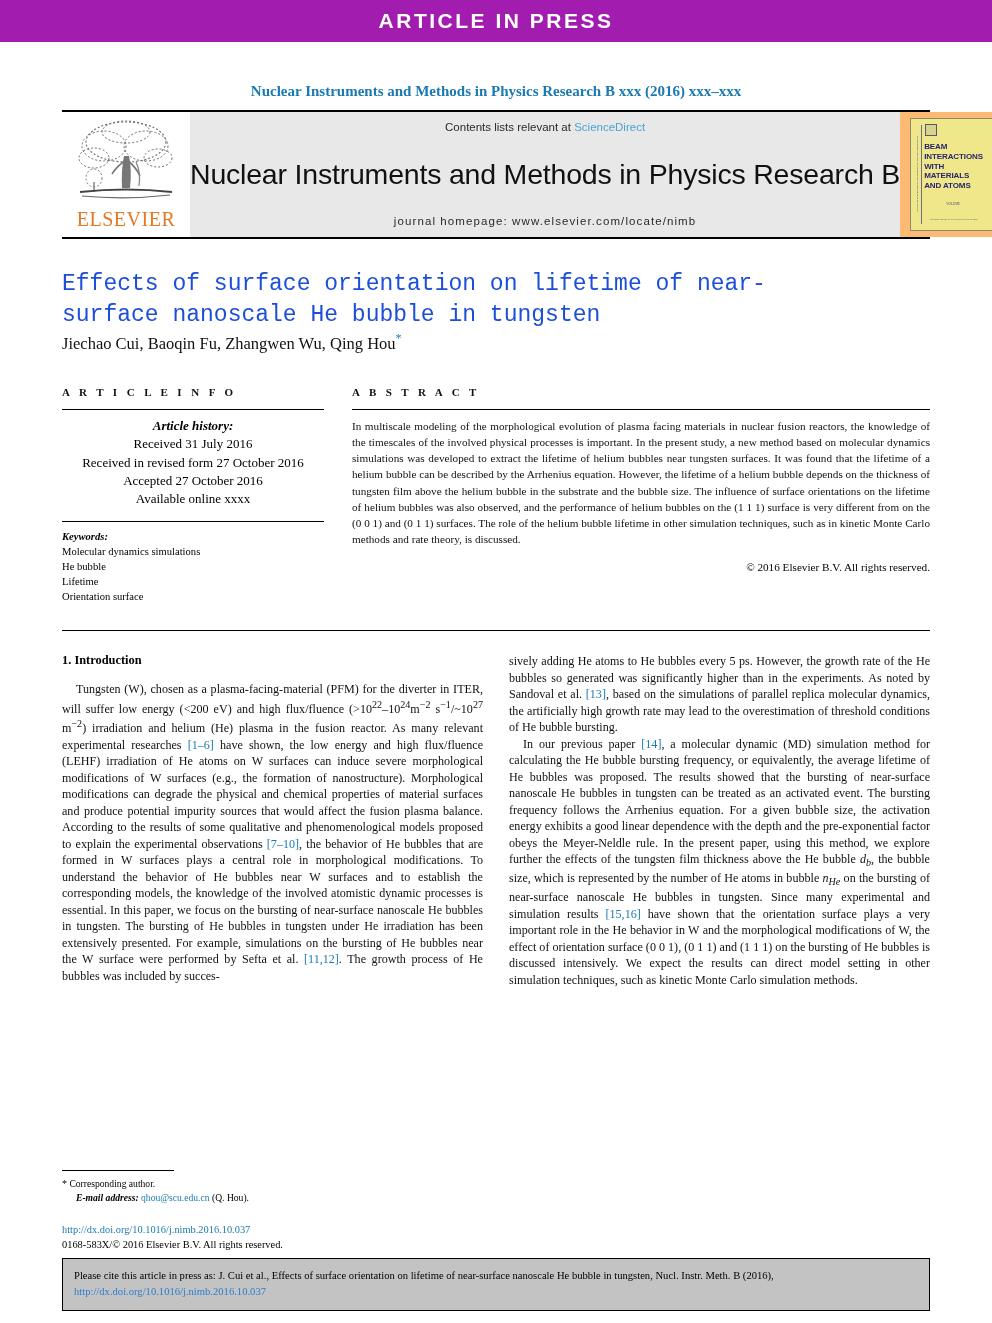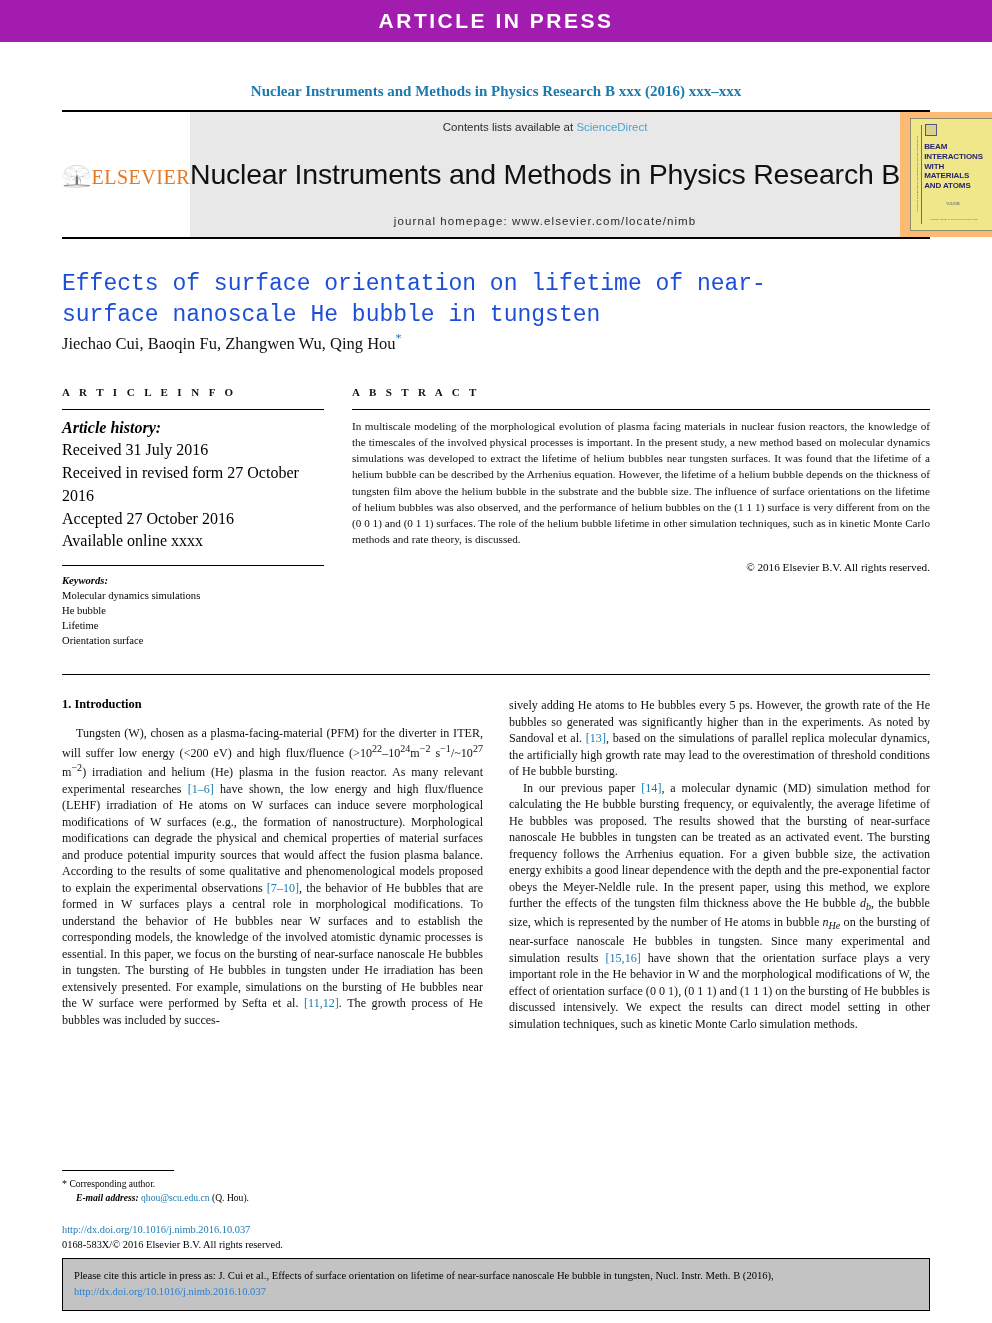--- a/index.html
+++ b/index.html
@@ -47,20 +47,21 @@
     margin: 0 62px;
     border-top: 2px solid #000;
     display: flex;
     align-items: stretch;
     height: 127px;
   }
   .mast-logo {
     width: 128px;
     flex: 0 0 128px;
     display: flex;
+    flex-direction: column;
     align-items: center;
     justify-content: flex-start;
     padding-top: 4px;
     background: #fff;
   }
   .tree-svg { display:block; }
   .elsevier-word {
     font-family: "Liberation Serif", serif;
     color: #e87722;
     font-size: 20px;
@@ -197,21 +198,21 @@
 
   .sec-head {
     font-family: "Liberation Serif", serif;
     font-weight: bold;
     font-size: 11px;
     letter-spacing: 3.4px;
     color: #111;
     margin-bottom: 11px;
   }
   .rule-top { border-top: 1.5px solid #000; }
-  .info-body { padding-top: 7px; font-size: 16px; line-height: 1.42; }
+  .info-body { padding-top: 7px; font-size: 13px; line-height: 1.42; text-align: center; }
   .info-body .lbl { font-style: italic; font-weight: bold; }
   .kw-block { margin-top: 12px; padding-top: 7px; border-top: 1.5px solid #000; font-size: 10.6px; line-height: 1.42;}
   .kw-block .lbl { font-style: italic; font-weight: bold; }
 
   .abs-body {
     padding-top: 8px;
     font-size: 11.2px;
     line-height: 1.45;
     text-align: justify;
     color: #111;
@@ -323,21 +324,21 @@
         <path d="M20 66 l0 10" stroke="#7a7a7a" stroke-width="1.4"></path>
         <path d="M6 76 q46 -5 92 0" stroke="#444" stroke-width="2.2" fill="none"></path>
         <path d="M8 80 q44 4 88 -1" stroke="#666" stroke-width="1.2" fill="none"></path>
       </g>
     </svg>
     <div class="elsevier-word">ELSEVIER</div>
   </div>
 
   <div class="mast-center">
     <div class="contents-line">
-      <span>Contents lists available at </span><span class="sd">ScienceDirect</span>
+      <span>Contents lists relevant at </span><span class="sd">ScienceDirect</span>
     </div>
     <div class="journal-title">Nuclear Instruments and Methods in Physics Research B</div>
     <div class="homepage-line">journal homepage: www.elsevier.com/locate/nimb</div>
   </div>
 
   <div class="mast-cover">
     <div class="cover-thumb">
       <div class="cover-elslogo"></div>
       <div class="cover-spine">NUCLEAR INSTRUMENTS &amp; METHODS IN PHYSICS RESEARCH</div>
       <div class="cover-title">

